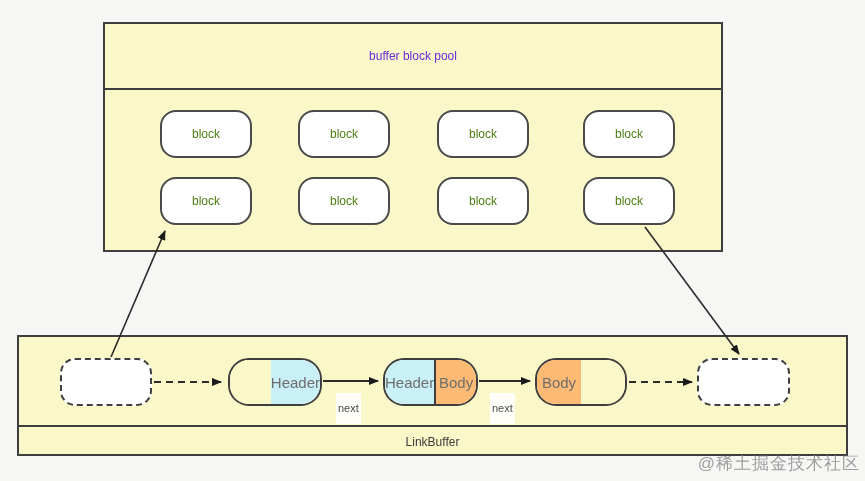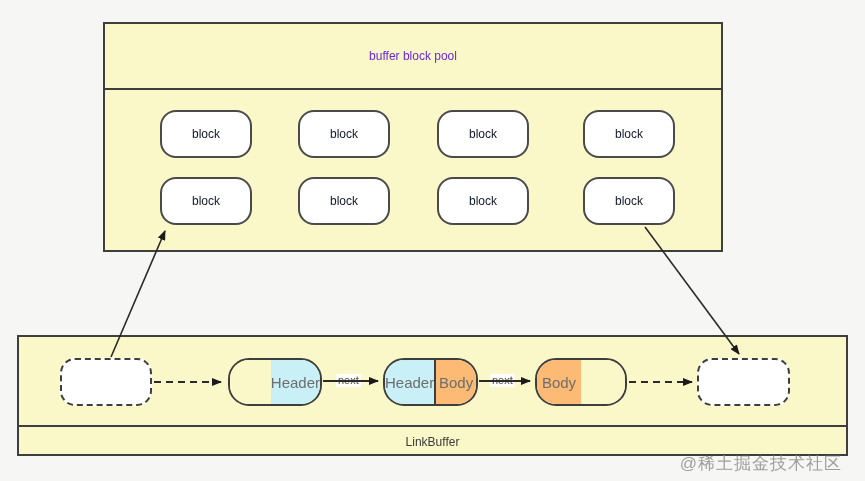--- a/index.html
+++ b/index.html
@@ -14,21 +14,21 @@
   }
   .pool-title{
     height:64px;border-bottom:2px solid #3E3E3E;
     display:flex;align-items:center;justify-content:center;
     font-size:12px;color:#6d28d9;
   }
   .block{
     position:absolute;width:92px;height:48px;box-sizing:border-box;
     background:#FFFFFF;border:2px solid #4A4A4A;border-radius:16px;
     display:flex;align-items:center;justify-content:center;
-    font-size:12px;color:#0f172a;
+    font-size:12px;color:#4d7c0f;
   }
   
   .linkbuffer{
     position:absolute;left:17px;top:335px;width:831px;height:121px;
     background:#FAF7C9;border:2px solid #3E3E3E;box-sizing:border-box;
   }
   .lb-main{height:88px;border-bottom:2px solid #3E3E3E;}
   .lb-band{
     height:29px;display:flex;align-items:center;justify-content:center;
     font-size:12px;color:#3A3A3A;
@@ -47,27 +47,27 @@
     flex:1;display:flex;align-items:center;justify-content:center;
     font-size:15px;color:#6E6E6E;
   }
   .fill-yellow{background:#FAF7C9;}
   .fill-header{background:#C9EFF7;}
   .fill-body{background:#fdba74;}
   .divider-right{border-right:2px solid #3E3E3E;}
   
   .next-label{
     position:absolute;font-size:11px;color:#4A4A4A;line-height:13px;
-    background:rgba(255,255,255,0.88);padding:0 2px;
+    background:rgba(255,255,255,0.88);padding:9px 2px;margin-top:19px;
   }
   
   .arrows{position:absolute;left:0;top:0;pointer-events:none;}
   
   .watermark{
-    position:absolute;right:23px;top:452px;
+    position:absolute;right:5px;top:452px;
     font-size:17px;color:#8F8F8F;opacity:0.85;letter-spacing:1px;
   }
 </style>
 </head>
 <body>
 
 <div class="canvas">
 
   <div class="pool">
     <div class="pool-title">buffer block pool</div>

